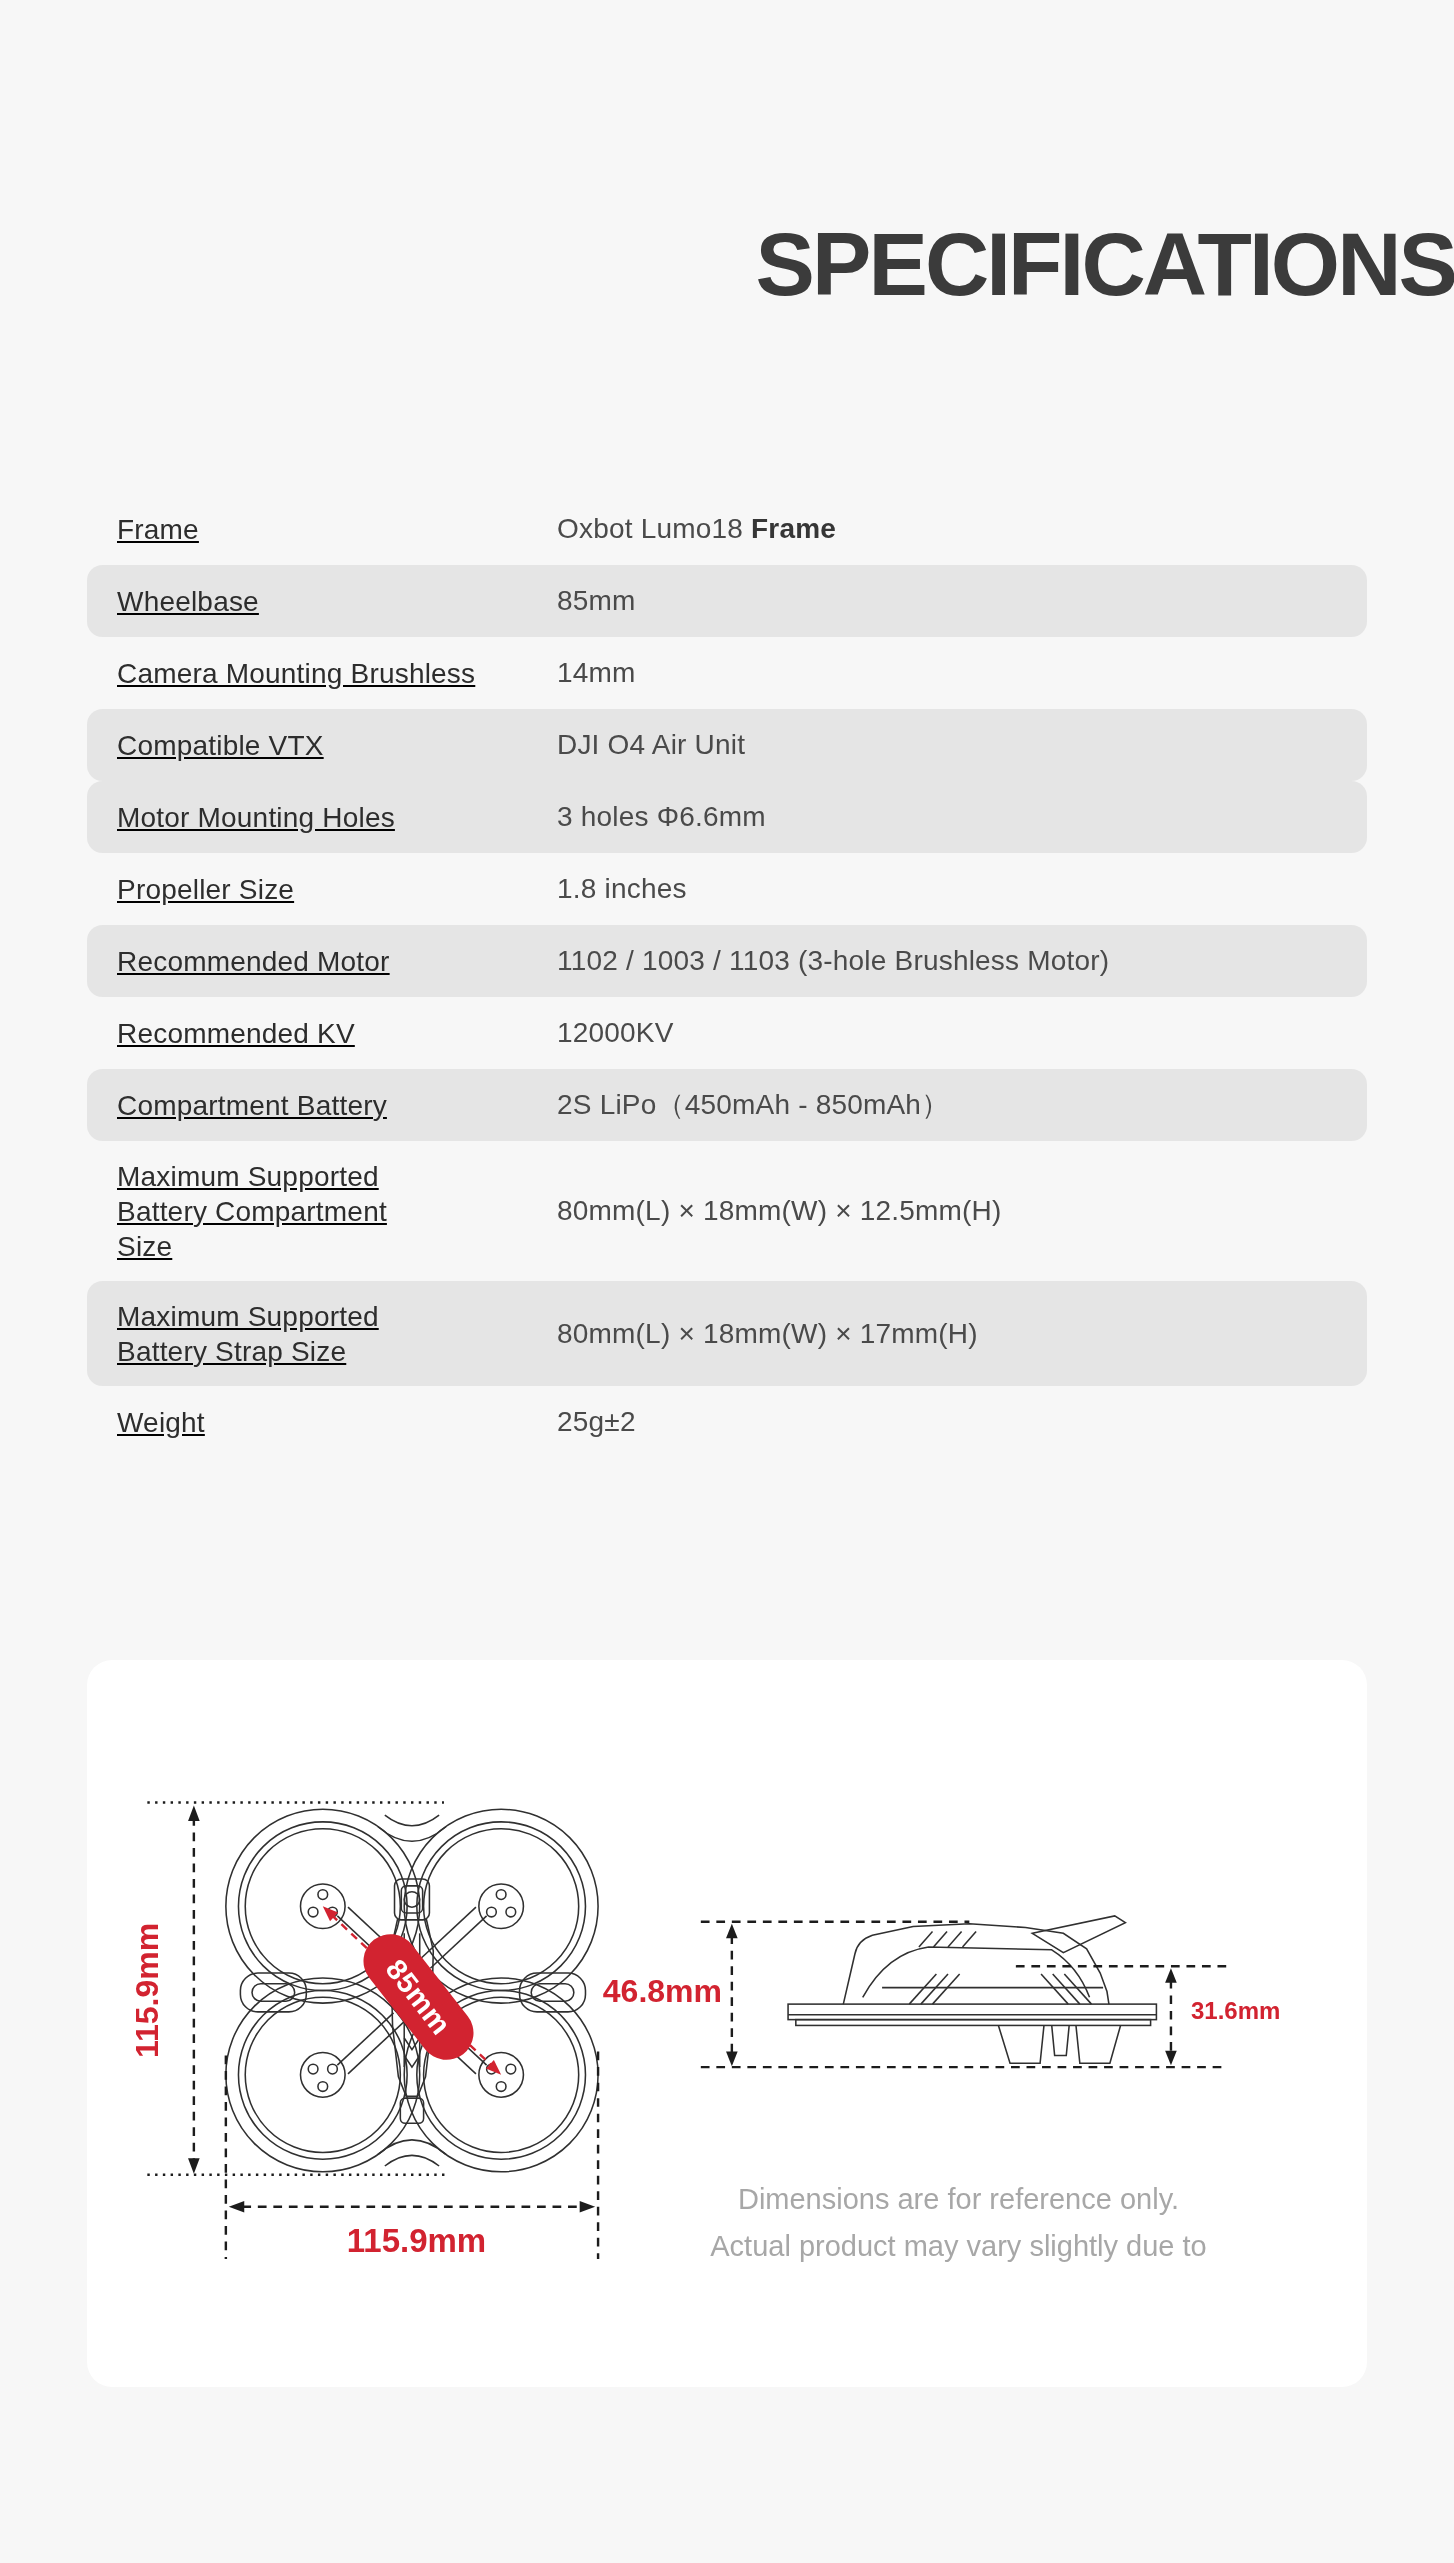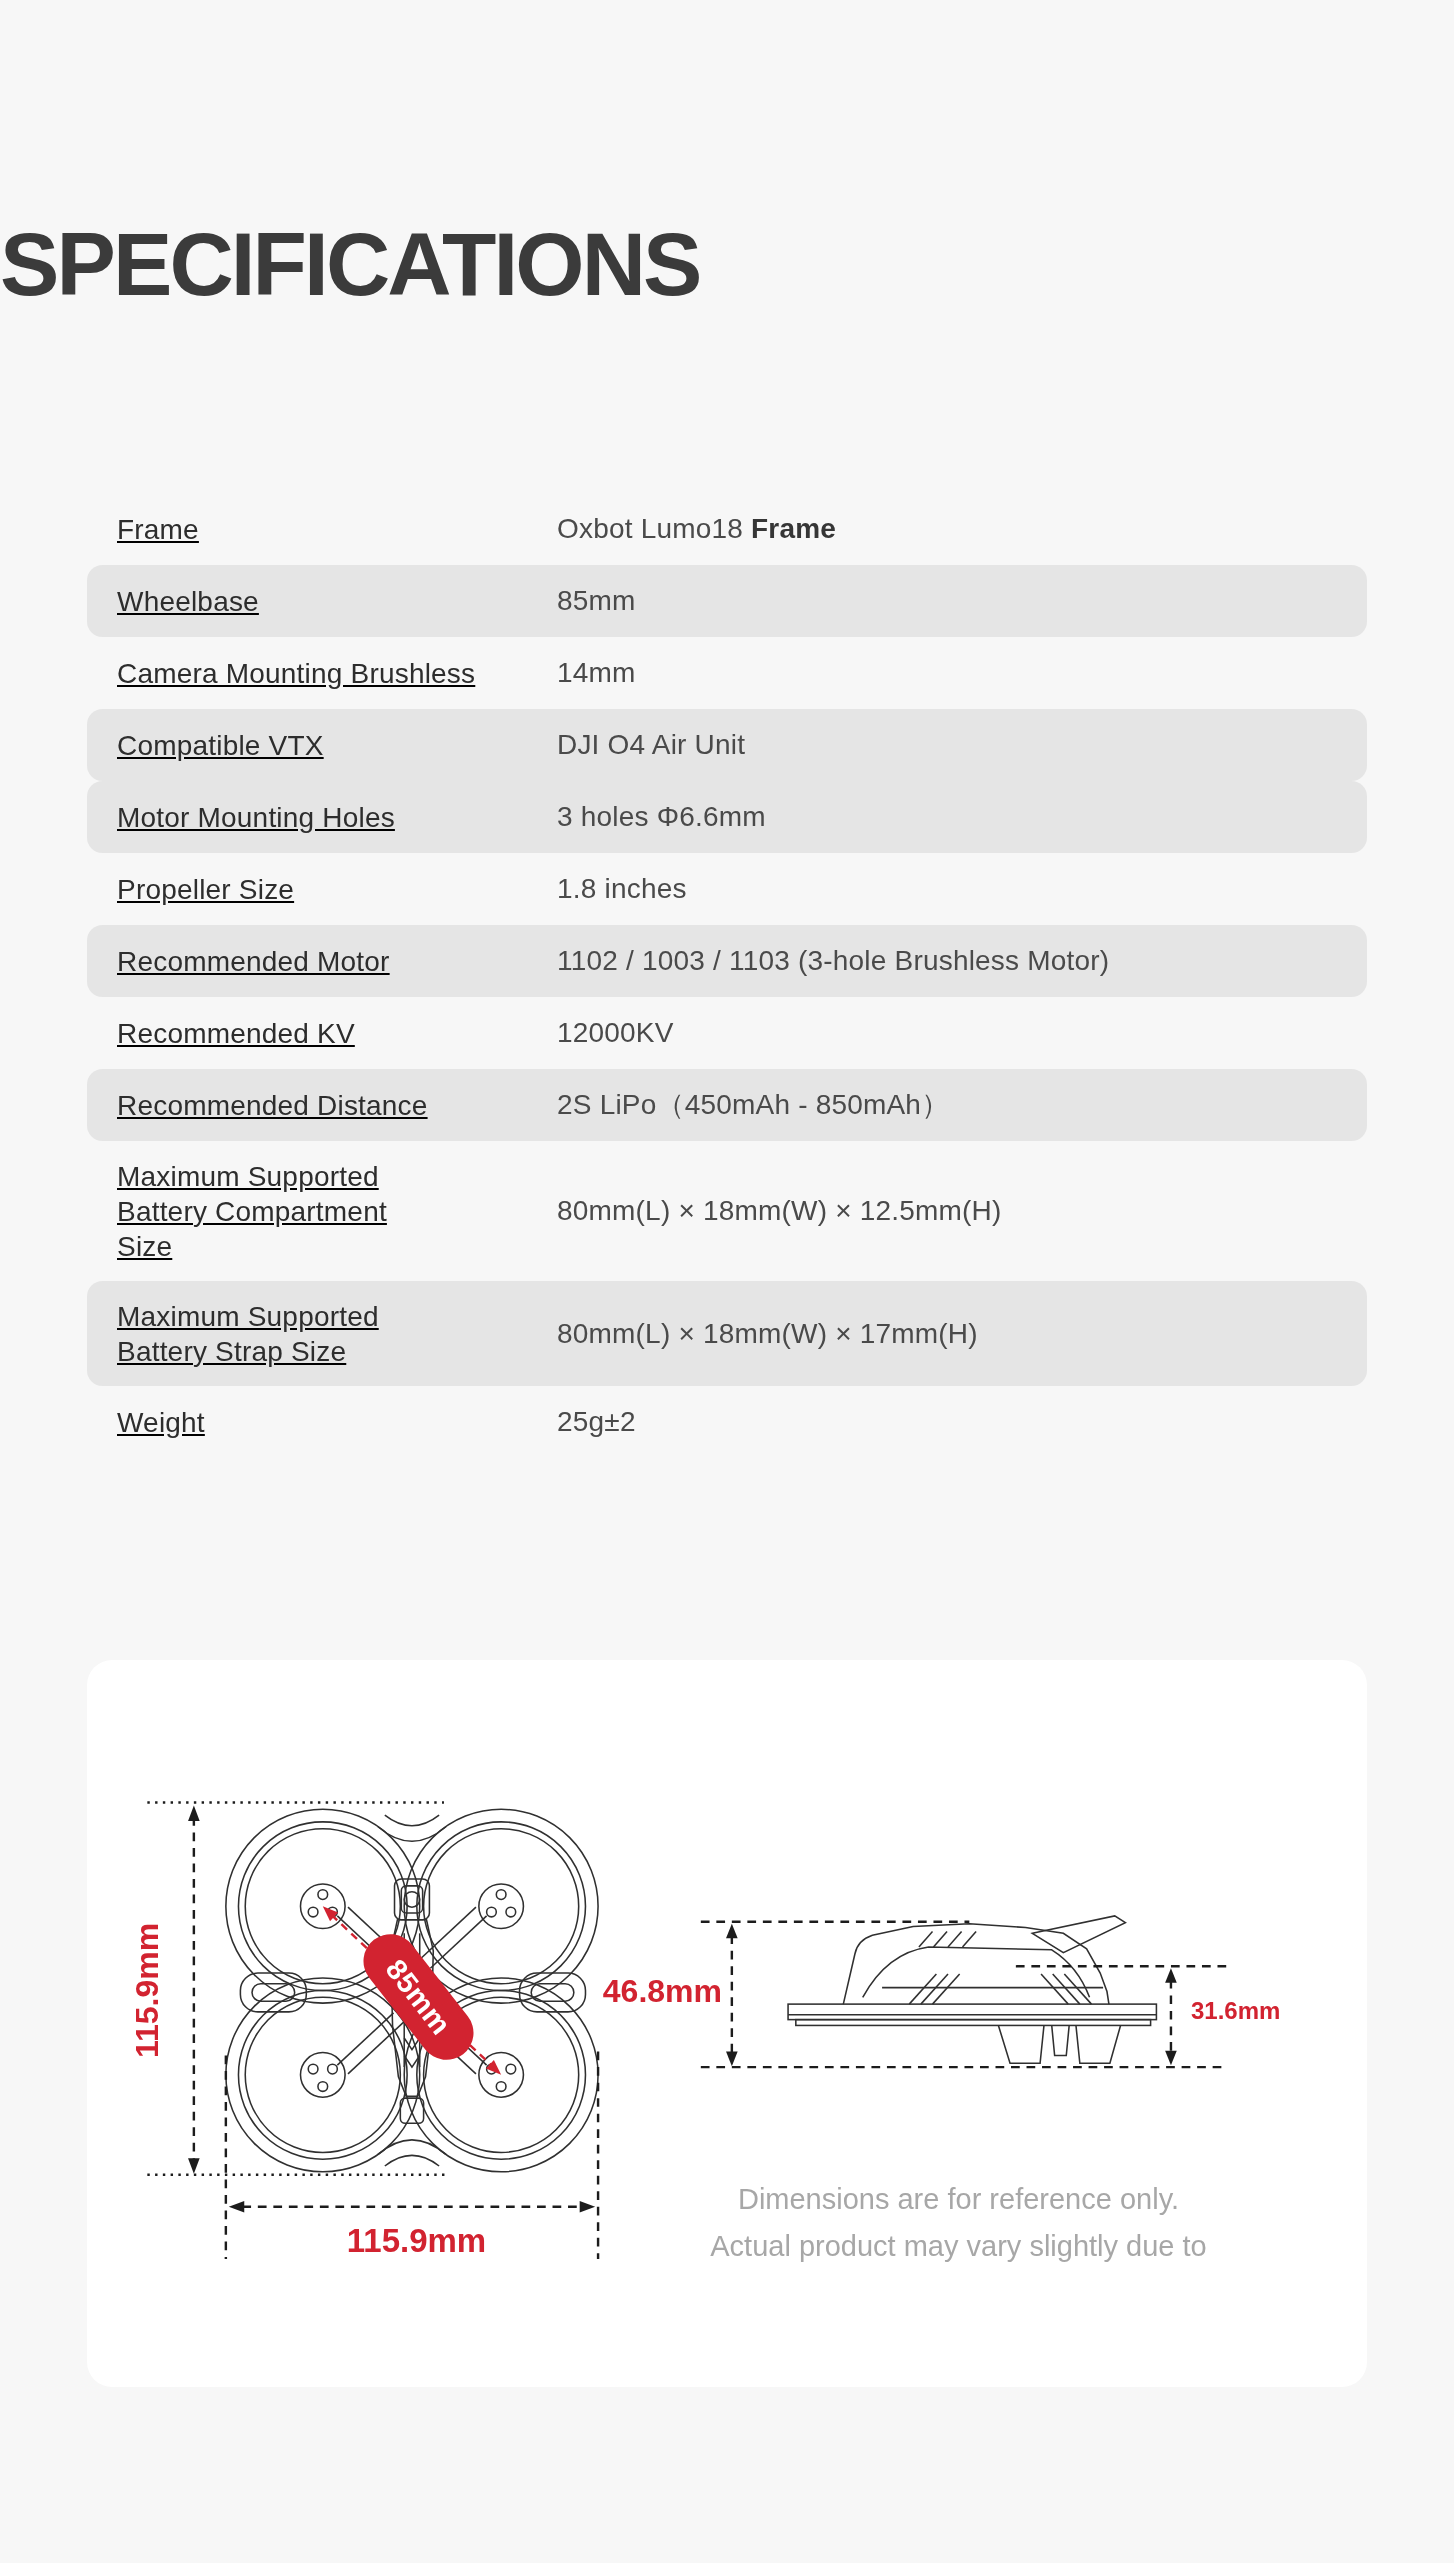--- a/index.html
+++ b/index.html
@@ -5,21 +5,21 @@
   html,body{margin:0;padding:0;}
   body{
     width:1455px;height:2563px;
     background:#f7f7f7;
     font-family:"Liberation Sans","DejaVu Sans",sans-serif;
     position:relative;
     overflow:hidden;
   }
   .page-title{
     position:absolute;top:220px;left:0;width:1455px;
-    text-align:left;
+    text-align:right;
     font-size:89px;font-weight:700;letter-spacing:-2.9px;
     color:#3b3b3b;line-height:1;margin:0;
   }
   
   .spec-table{
     position:absolute;left:87px;top:493px;width:1280px;
   }
   .row{position:relative;display:flex;align-items:center;text-decoration:underline;}
   .row.lines-1{height:72px;}
   .row.lines-2{height:105px;}
@@ -112,21 +112,21 @@
     <div class="row-label">Recommended Motor</div>
     <div class="row-value"><span class="v-main">1102 / 1003 / 1103 (3-hole Brushless Motor)</span><span class="v-bold"></span></div>
   </div>
 
   <div class="row lines-1">
     <div class="row-label">Recommended KV</div>
     <div class="row-value"><span class="v-main">12000KV</span><span class="v-bold"></span></div>
   </div>
 
   <div class="row lines-1 alt">
-    <div class="row-label">Recommended Distance</div>
+    <div class="row-label">Compartment Battery</div>
     <div class="row-value"><span class="v-main">2S LiPo（450mAh - 850mAh）</span><span class="v-bold"></span></div>
   </div>
 
   <div class="row lines-3">
     <div class="row-label">Maximum Supported
 Battery Compartment
 Size</div>
     <div class="row-value"><span class="v-main">80mm(L) × 18mm(W) × 12.5mm(H)</span><span class="v-bold"></span></div>
   </div>
 

